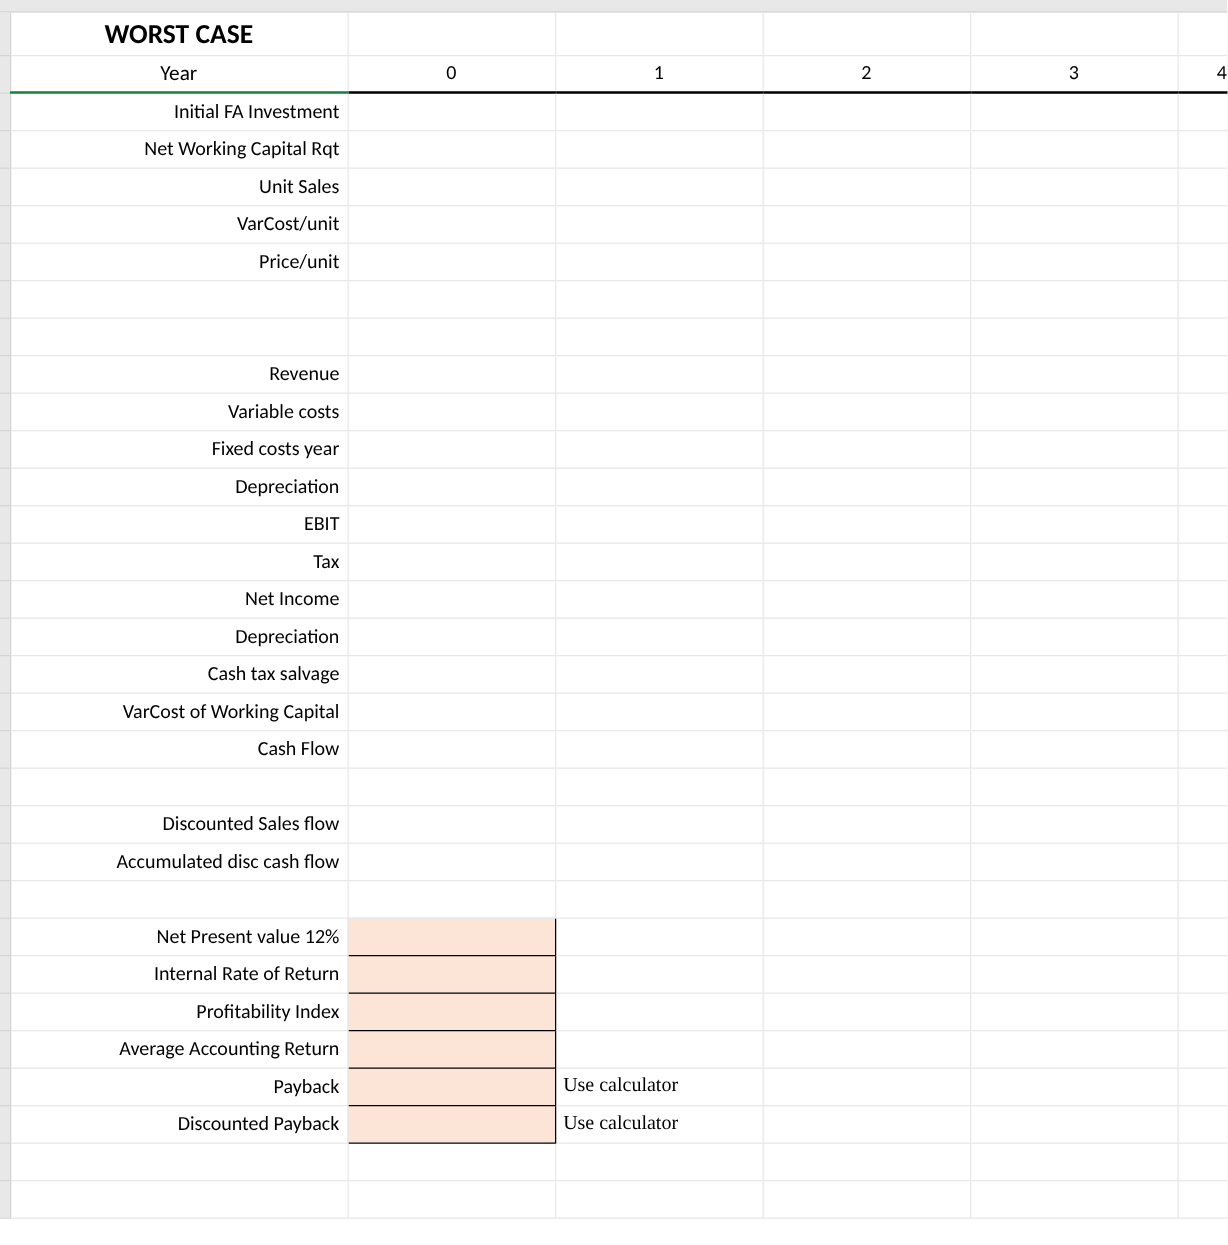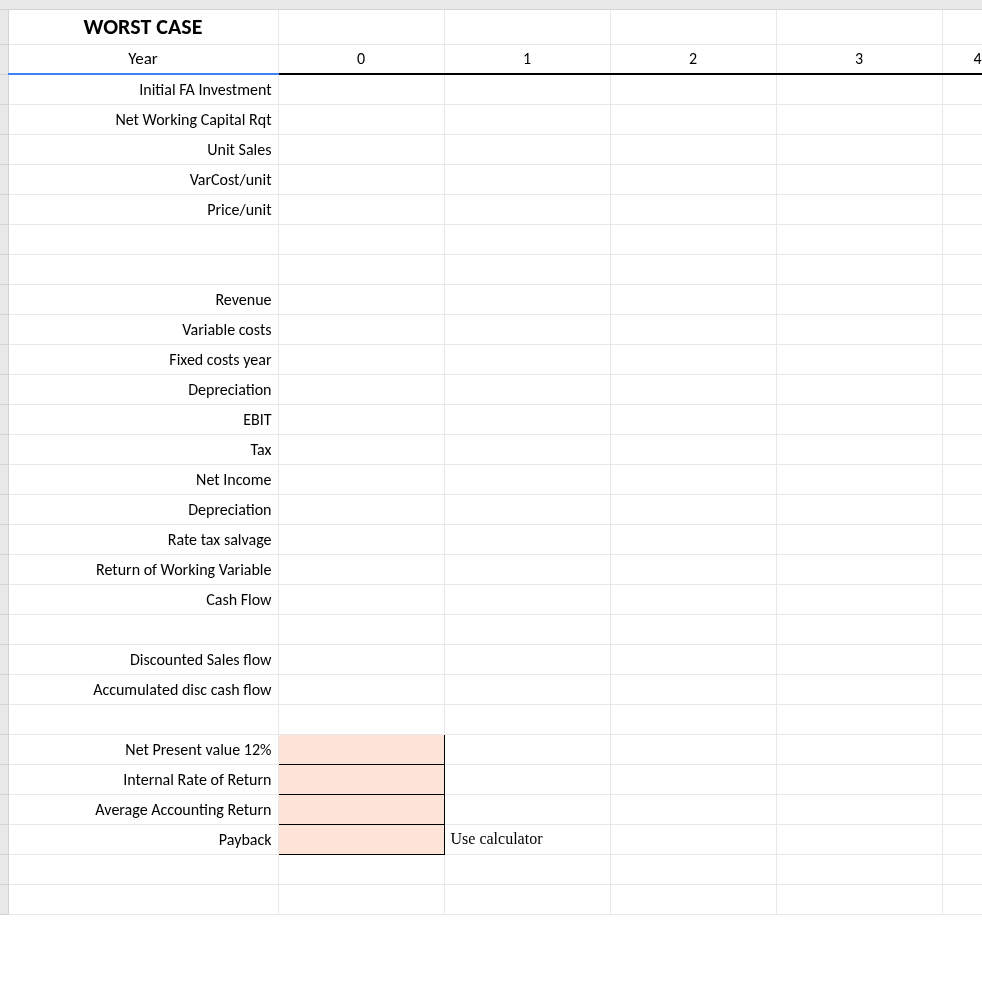--- a/index.html
+++ b/index.html
@@ -53,21 +53,21 @@
     font-size: 22px;
     height: 34px;
     text-align: center;
   }
   td.colhdr {
     text-align: center;
     border-bottom: 2px solid #000;
   }
   td.colhdr-label {
     text-align: center;
-    border-bottom: 2px solid #3b82f6;
+    border-bottom: 2px solid #15803d;
     font-size: 17px;
   }
   td.last-right {
     text-align: right;
     border-bottom: 2px solid #000;
     padding-right: 0;
   }
   td.label {
     text-align: right;
   }
@@ -247,30 +247,30 @@
         <td class="rowhdr-cell"></td>
         <td class="label">Depreciation</td>
         <td></td>
         <td></td>
         <td></td>
         <td></td>
         <td></td>
       </tr>
     <tr>
         <td class="rowhdr-cell"></td>
-        <td class="label">Rate tax salvage</td>
-        <td></td>
-        <td></td>
-        <td></td>
-        <td></td>
-        <td></td>
-      </tr>
-    <tr>
-        <td class="rowhdr-cell"></td>
-        <td class="label">Return of Working Variable</td>
+        <td class="label">Cash tax salvage</td>
+        <td></td>
+        <td></td>
+        <td></td>
+        <td></td>
+        <td></td>
+      </tr>
+    <tr>
+        <td class="rowhdr-cell"></td>
+        <td class="label">VarCost of Working Capital</td>
         <td></td>
         <td></td>
         <td></td>
         <td></td>
         <td></td>
       </tr>
     <tr>
         <td class="rowhdr-cell"></td>
         <td class="label">Cash Flow</td>
         <td></td>
@@ -329,30 +329,48 @@
         <td class="rowhdr-cell"></td>
         <td class="label">Internal Rate of Return</td>
         <td class="highlight"></td>
         <td class="txtcell"></td>
         <td></td>
         <td></td>
         <td></td>
       </tr>
     <tr>
         <td class="rowhdr-cell"></td>
+        <td class="label">Profitability Index</td>
+        <td class="highlight"></td>
+        <td class="txtcell"></td>
+        <td></td>
+        <td></td>
+        <td></td>
+      </tr>
+    <tr>
+        <td class="rowhdr-cell"></td>
         <td class="label">Average Accounting Return</td>
         <td class="highlight"></td>
         <td class="txtcell"></td>
         <td></td>
         <td></td>
         <td></td>
       </tr>
     <tr>
         <td class="rowhdr-cell"></td>
         <td class="label">Payback</td>
+        <td class="highlight"></td>
+        <td class="txtcell">Use calculator</td>
+        <td></td>
+        <td></td>
+        <td></td>
+      </tr>
+    <tr>
+        <td class="rowhdr-cell"></td>
+        <td class="label">Discounted Payback</td>
         <td class="highlight"></td>
         <td class="txtcell">Use calculator</td>
         <td></td>
         <td></td>
         <td></td>
       </tr>
 
     <tr>
         <td class="rowhdr-cell"></td>
         <td></td>

